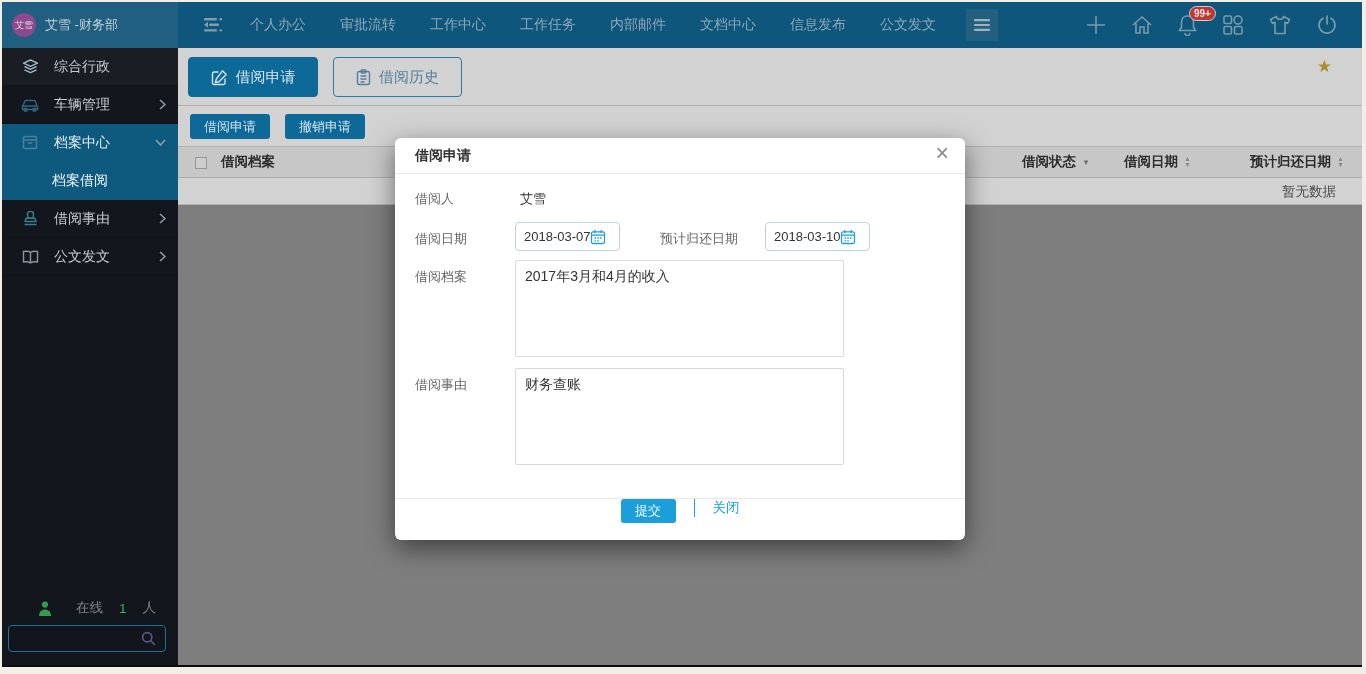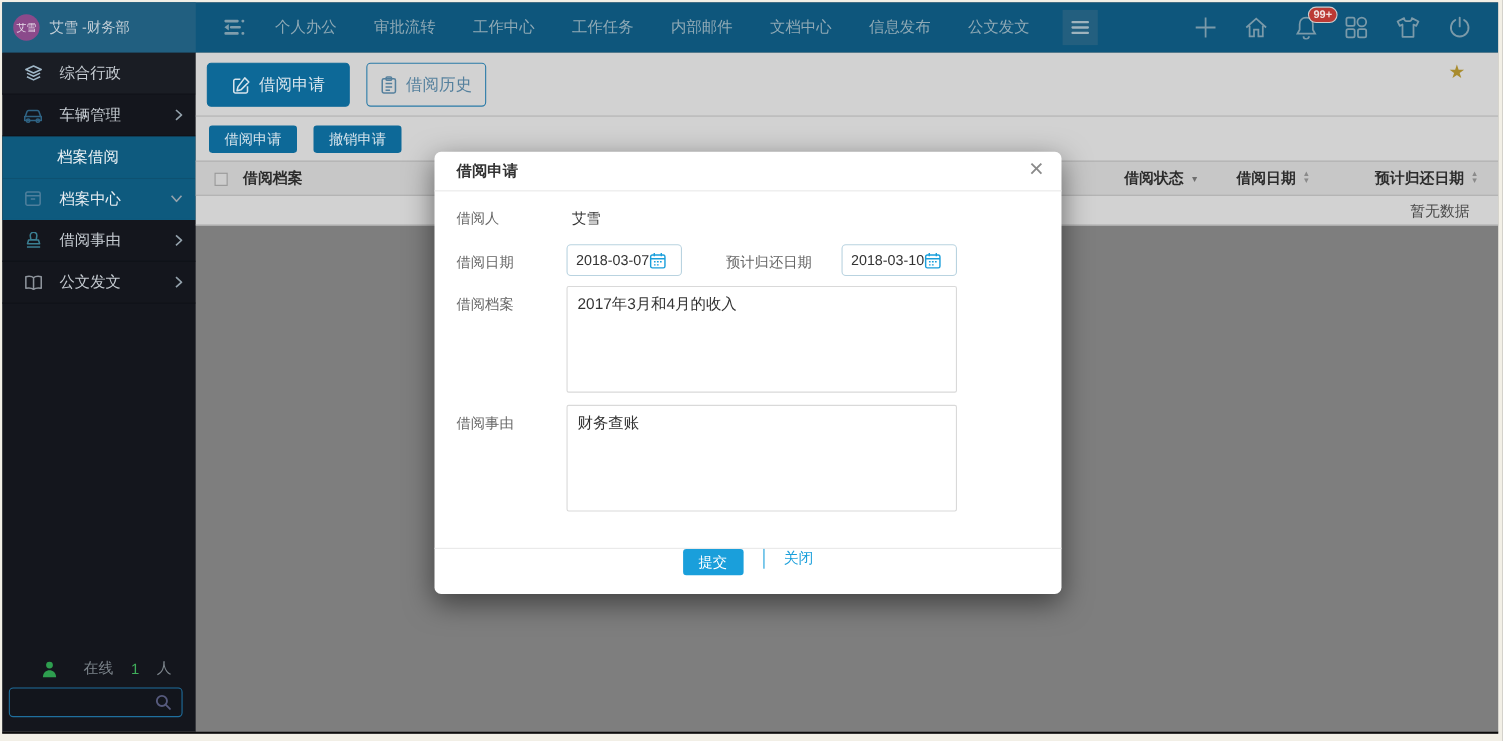--- a/index.html
+++ b/index.html
@@ -33,21 +33,21 @@
   .online .cnt { color:#3fae5a; }
   .online .person { margin-right:8px; color:#2e9e4f; display:flex; }
   .sb-search { position:absolute; left:6px; top:577px; width:158px; height:27px; background:#12151c; border:1px solid #1f6f9e; border-radius:4px; display:flex; align-items:center; justify-content:flex-end; padding-right:9px; color:#565a7d; }
   .sb-search input { background:transparent; border:none; outline:none; width:118px; height:100%; color:#aab; font-size:12px; position:absolute; left:8px; top:0; }
 
   
   .content { position:absolute; left:176px; top:46px; width:1184px; height:619px; background:#7e7e7e; }
   .panel { position:absolute; left:0; top:0; width:100%; height:157px; background:#d2d2d2; }
   .tabrow { position:relative; height:58px; border-bottom:1px solid #b2b2b2; }
   .tab-filled { position:absolute; left:10px; top:9px; width:130px; height:40px; background:#0d6998; border:1px solid #0d6998; border-radius:4px; color:#d7e4ec; font-size:15px; display:flex; align-items:center; justify-content:center; gap:8px; cursor:pointer; }
-  .tab-outline { position:absolute; left:155px; top:9px; width:109px; height:40px; background:transparent; border:1px solid #2a7ba8; border-radius:4px; color:#55809d; font-size:15px; display:flex; align-items:center; justify-content:center; gap:8px; cursor:pointer; }
+  .tab-outline { position:absolute; left:155px; top:9px; width:129px; height:40px; background:transparent; border:1px solid #2a7ba8; border-radius:4px; color:#55809d; font-size:15px; display:flex; align-items:center; justify-content:center; gap:8px; cursor:pointer; }
   .star { position:absolute; right:30px; top:8px; color:#a98c2e; font-size:17px; cursor:pointer; }
   .actionrow { position:relative; height:40px; }
   .abtn { position:absolute; top:8px; height:25px; background:#0d6998; color:#d7e4ec; font-size:13px; border:none; border-radius:3px; padding:0 14px; cursor:pointer; }
   .abtn.b1 { left:12px; }
   .abtn.b2 { left:107px; }
   .theader { position:relative; height:32px; background:#c7c7c7; border-top:1px solid #b0b0b0; border-bottom:1px solid #aeaeae; font-size:13.5px; font-weight:bold; color:#2c2c2c; }
   .th { position:absolute; top:0; height:100%; display:flex; align-items:center; gap:6px; cursor:pointer; }
   .checkbox { position:absolute; left:17px; top:10px; width:12px; height:12px; border:1px solid #979797; background:#cdcdcd; cursor:pointer; }
   .caret { font-size:8px; color:#6f6f6f; }
   .sortgroup { display:flex; flex-direction:column; line-height:6px; }
@@ -58,21 +58,21 @@
   
   .modal { position:absolute; left:393px; top:136px; width:570px; height:402px; background:#ffffff; border-radius:6px; box-shadow:0 8px 26px rgba(0,0,0,.5); }
   .m-header { position:relative; height:36px; border-bottom:1px solid #e8e8e8; }
   .m-title { position:absolute; left:20px; top:9px; font-size:14px; font-weight:bold; color:#333; }
   .m-close { position:absolute; right:16px; top:2px; font-size:23px; color:#8a8a8a; cursor:pointer; font-weight:300; }
   .m-label { position:absolute; left:20px; font-size:13px; color:#666; }
   .m-value { position:absolute; left:125px; font-size:13px; color:#333; }
   .date-input { position:absolute; width:105px; height:29px; border:1px solid #b9d3e0; border-radius:4px; background:#fff; display:flex; align-items:center; }
   .date-input input { border:none; outline:none; width:74px; font-size:13px; color:#333; padding-left:8px; font-family:inherit; background:transparent; }
   .date-input .cal { color:#1a9fdb; display:flex; }
-  .m-textarea { position:absolute; left:120px; width:355px; height:97px; border:1px solid #d9d9d9; border-radius:2px; resize:none; font-size:14px; color:#333; padding:7px 9px; font-family:inherit; outline:none; }
+  .m-textarea { position:absolute; left:120px; width:329px; height:97px; border:1px solid #d9d9d9; border-radius:2px; resize:none; font-size:14px; color:#333; padding:7px 9px; font-family:inherit; outline:none; }
   .m-footer { position:absolute; left:0; top:360px; width:100%; height:42px; border-top:1px solid #e8e8e8; display:flex; align-items:flex-start; justify-content:center; gap:18px; }
   .submit-btn { width:55px; height:24px; background:#1a9fdb; color:#fff; border:none; border-radius:3px; font-size:13px; cursor:pointer; }
   .vsep { width:1px; height:18px; background:#1a9fdb; }
   .close-link { color:#1a9fdb; font-size:13.5px; cursor:pointer; text-decoration:none; }
 
   svg { display:block; }
 </style>
 </head>
 <body>
 
@@ -167,36 +167,36 @@
                 <circle cx="13.4" cy="11.7" r="1.5"></circle>
               </svg>
         </span>
         <span class="slabel">车辆管理</span>
         <span class="chev">
           <svg width="7" height="11" viewBox="0 0 7 11" stroke="currentColor" stroke-width="1.5" fill="none">
                 <path d="M1 1 L6 5.5 L1 10"></path>
               </svg>
         </span>
       </div>
-      <div class="srow child">
-        <span class="slabel" style="margin-left:0;">档案借阅</span>
-      </div>
       <div class="srow sel">
         <span class="sicon" style="color:#4e7f9c;">
           <svg width="16" height="15" viewBox="0 0 16 15" stroke="currentColor" stroke-width="1.4" fill="none" stroke-linejoin="round">
                 <rect x="1.5" y="1.5" width="13" height="12" rx="1.5"></rect>
                 <path d="M1.5 5 H14.5 M6 8 H10"></path>
               </svg>
         </span>
         <span class="slabel">档案中心</span>
         <span class="chev">
           <svg width="11" height="7" viewBox="0 0 11 7" stroke="currentColor" stroke-width="1.5" fill="none">
                 <path d="M1 1 L5.5 6 L10 1"></path>
               </svg>
         </span>
+      </div>
+      <div class="srow child">
+        <span class="slabel" style="margin-left:0;">档案借阅</span>
       </div>
       <div class="srow">
         <span class="sicon" style="color:#3b7f92;">
           <svg width="15" height="16" viewBox="0 0 15 16" stroke="currentColor" stroke-width="1.4" fill="none" stroke-linejoin="round">
                 <path d="M5 7 C5 5 4.5 4.5 4.5 3.2 A3 3 0 0 1 10.5 3.2 C10.5 4.5 10 5 10 7 Z M3 7.2 H12 L13 10.5 H2 Z M1.5 13.5 H13.5"></path>
               </svg>
         </span>
         <span class="slabel">借阅事由</span>
         <span class="chev">
           <svg width="7" height="11" viewBox="0 0 7 11" stroke="currentColor" stroke-width="1.5" fill="none">

